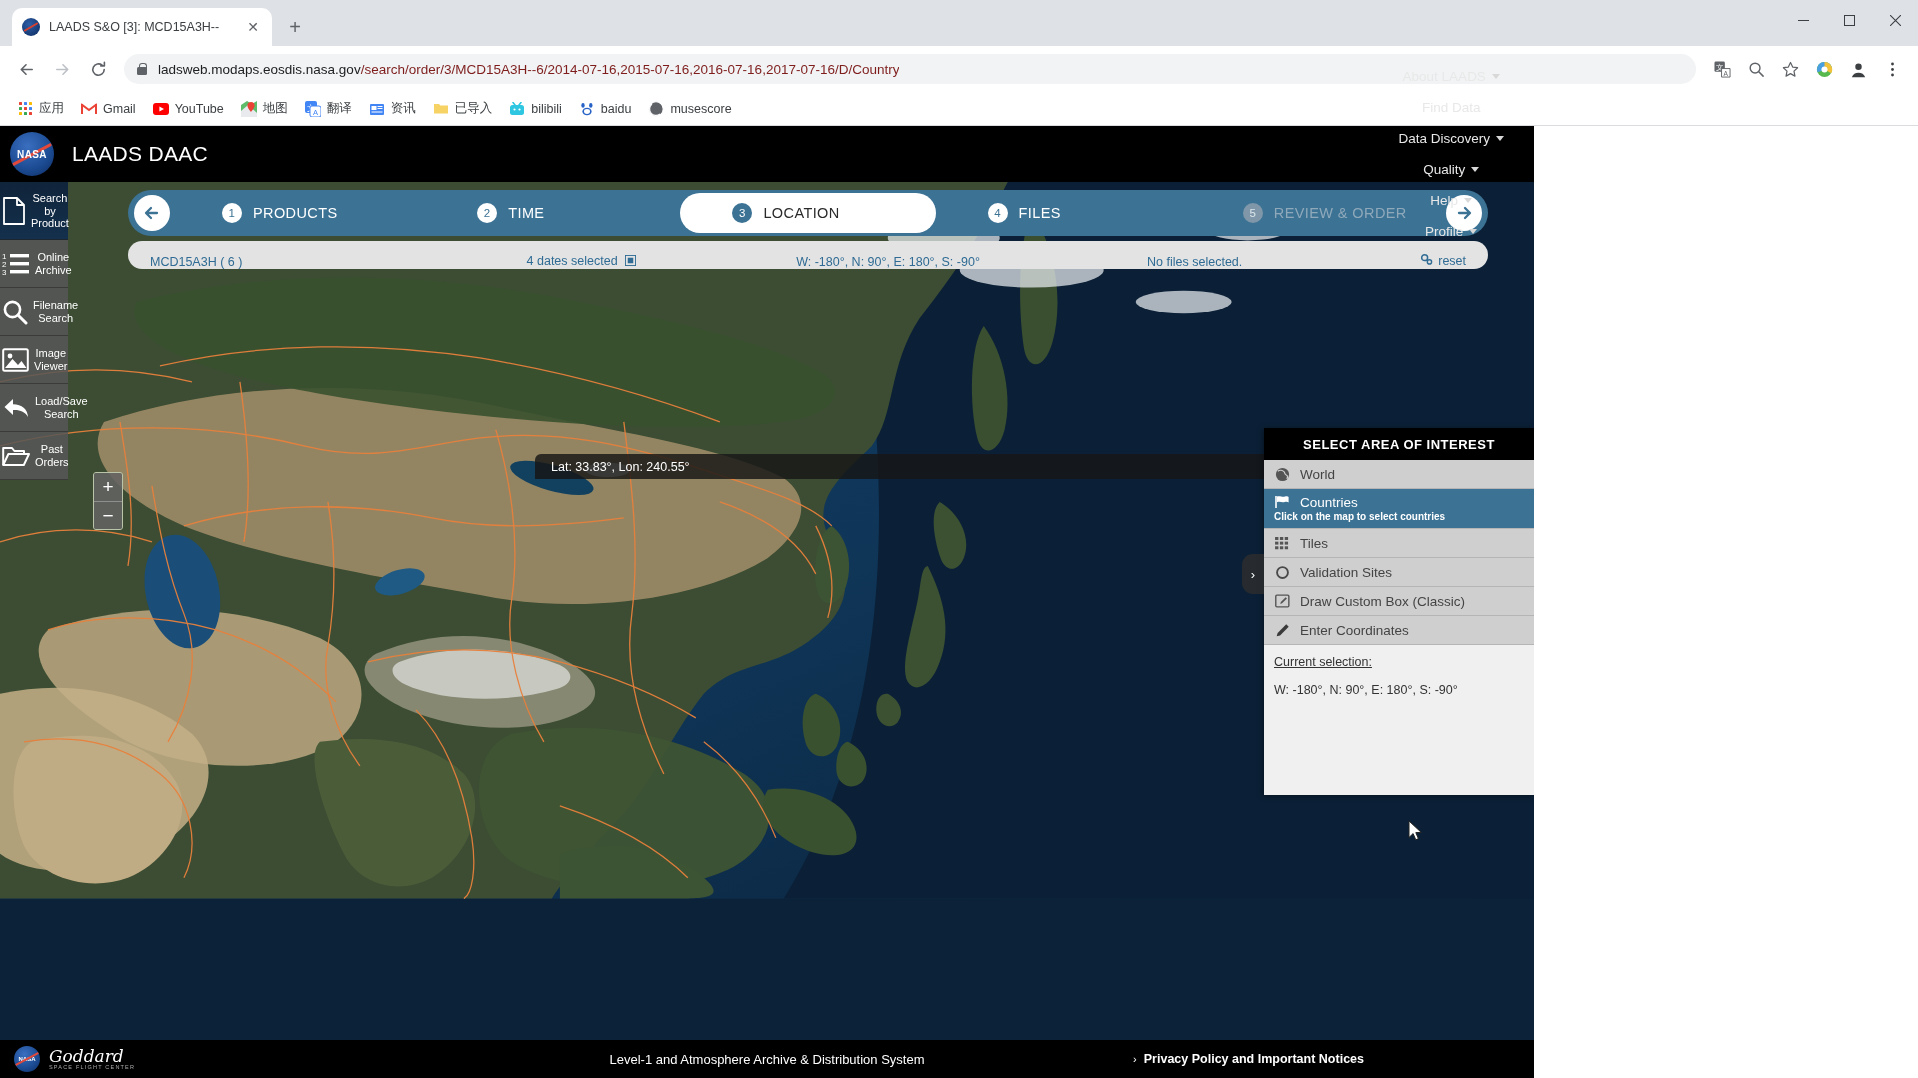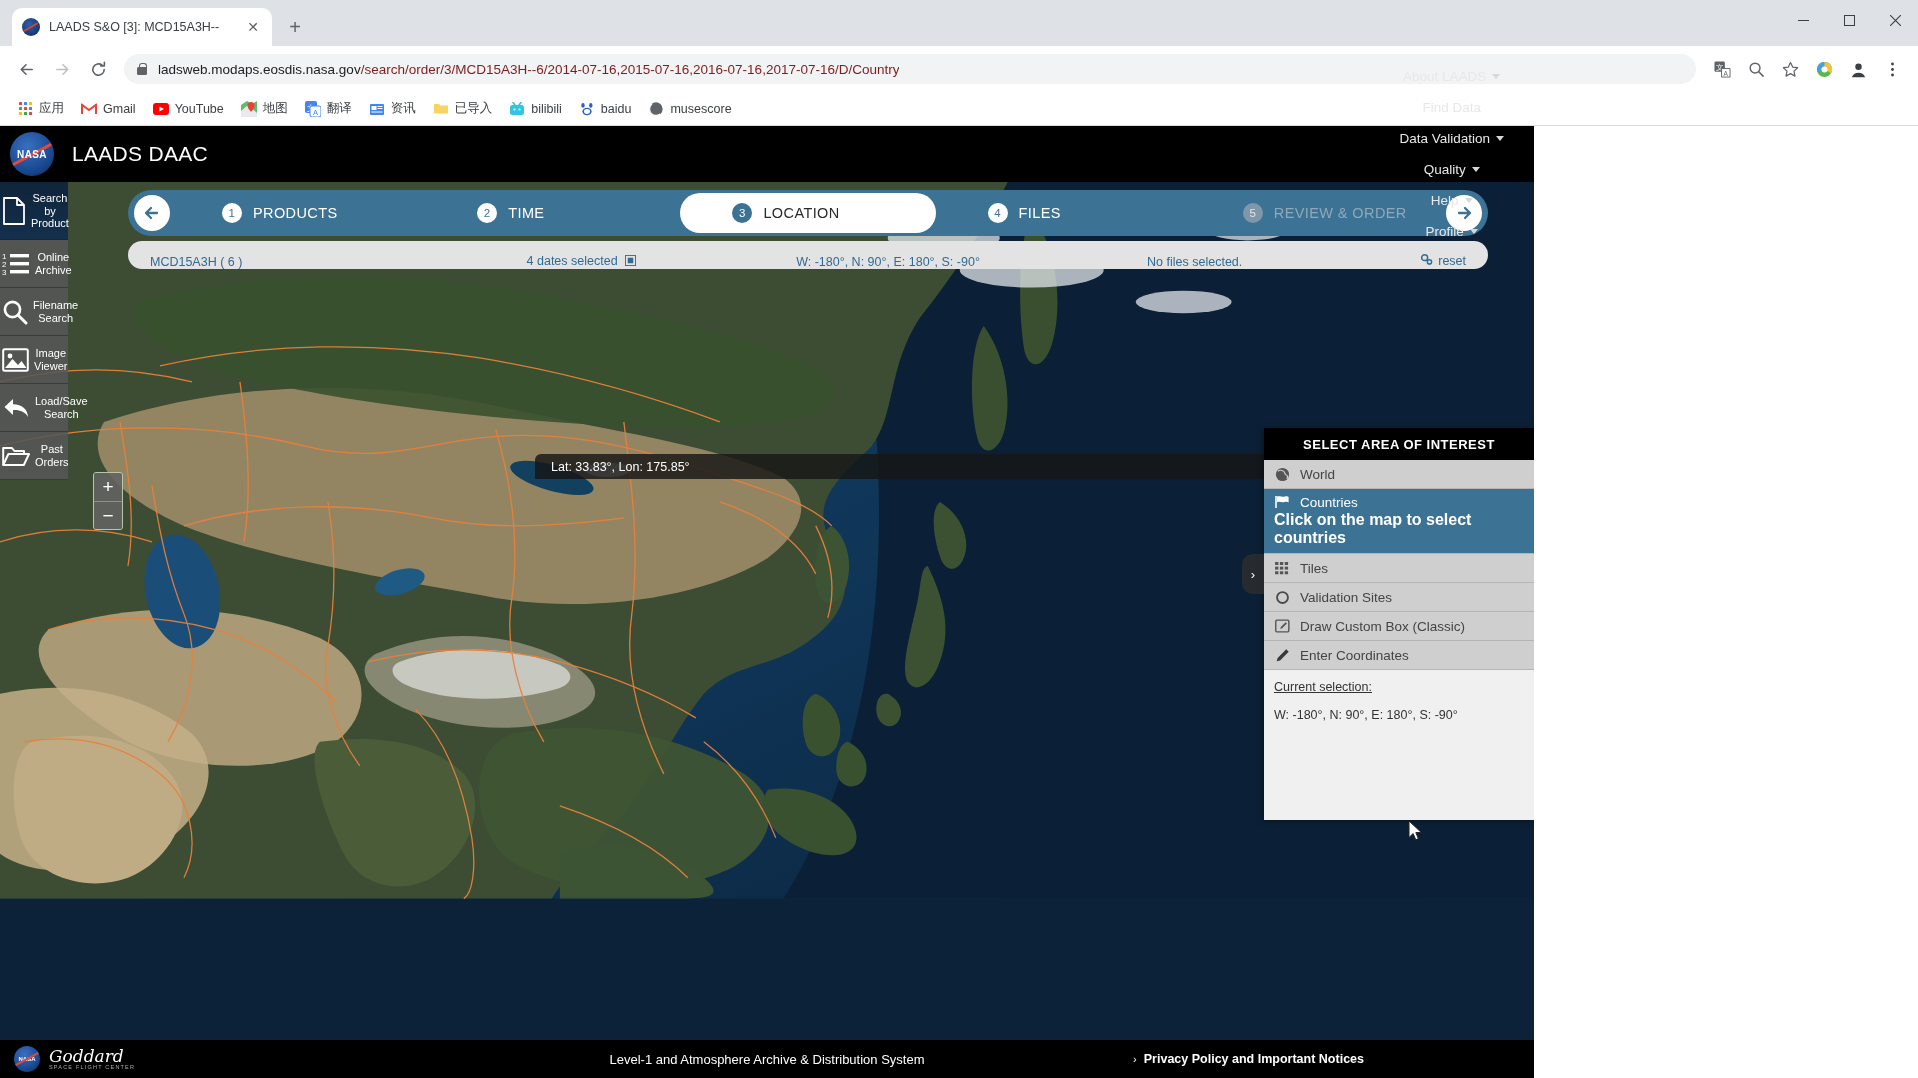--- a/index.html
+++ b/index.html
@@ -204,21 +204,21 @@
   .aoi-title {
     background: #000; color: #fff; font-size: 13px; font-weight: bold;
     letter-spacing: .5px; text-align: center; padding: 9px 0 8px;
   }
   .aoi-item {
     background: #cfcfcf; padding: 6px 10px; display: flex; align-items: center; gap: 10px;
     border-bottom: 1px solid #b5b5b5; color: #444; font-size: 13.5px;
   }
   .aoi-item.sel { background: #3c7294; color: #fff; display: block; padding: 5px 10px 6px; }
   .aoi-item.sel .row1 { display: flex; align-items: center; gap: 10px; }
-  .aoi-hint { font-size: 16px; font-weight: bold; color: #fff; margin-top: 1px; }
+  .aoi-hint { font-size: 10px; font-weight: bold; color: #fff; margin-top: 1px; }
   .aoi-ico { width: 16px; height: 16px; display: flex; align-items: center; justify-content: center; flex: 0 0 auto; }
   .aoi-body { background: #f0f0f0; padding: 10px 10px 14px; min-height: 150px; }
   .aoi-cs { font-size: 12.5px; color: #333; text-decoration: underline; }
   .aoi-val { font-size: 12.5px; color: #333; margin-top: 14px; }
 
   .panel-toggle {
     position: absolute; right: 270px; top: 372px; width: 22px; height: 40px;
     background: rgba(45,45,45,0.82); border-radius: 11px 0 0 11px; z-index: 29;
     display: flex; align-items: center; justify-content: center; color: #fff; font-size: 13px;
   }
@@ -465,21 +465,21 @@
       <div class="brand">LAADS DAAC</div>
       <div class="topnav">
         <a href="#">
             <span>About LAADS</span>
             <span class="caret"></span>
           </a>
         <a href="#">
             <span>Find Data</span>
           </a>
         <a href="#">
-            <span>Data Validation</span>
+            <span>Data Discovery</span>
             <span class="caret"></span>
           </a>
         <a href="#">
             <span>Quality</span>
             <span class="caret"></span>
           </a>
         <a href="#">
             <span>Help</span>
             <span class="caret"></span>
           </a>
@@ -570,21 +570,21 @@
           <path d="M900 400 C960 420 1000 450 1020 490"></path>
           <path d="M700 780 C760 800 820 830 860 870"></path>
           <path d="M880 700 C920 730 950 770 970 820"></path>
           <path d="M1020 430 C1040 470 1045 510 1035 545"></path>
           <path d="M150 300 C160 360 170 420 160 480"></path>
           <path d="M300 250 C310 320 315 390 305 450"></path>
           <path d="M0 250 C80 230 160 230 240 250"></path>
         </g>
       </svg>
 
-      <div class="latlon">Lat: 33.83°, Lon: 175.85°</div>
+      <div class="latlon">Lat: 33.83°, Lon: 240.55°</div>
 
       <div class="zoomctl">
         <div>+</div>
         <div>−</div>
       </div>
 
       <div class="panel-toggle">›</div>
 
       <div class="aoi">
         <div class="aoi-title">SELECT AREA OF INTEREST</div>

